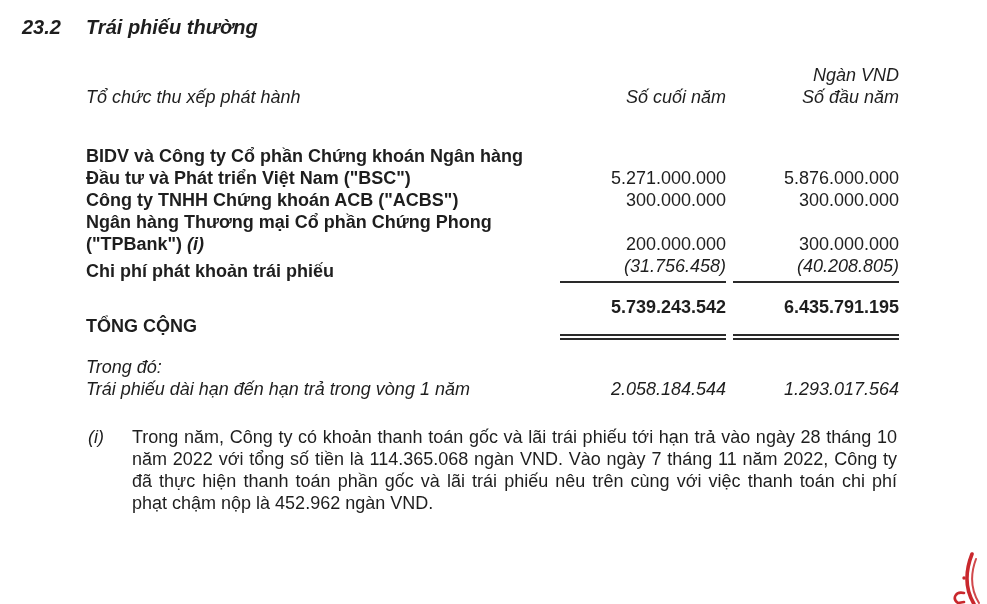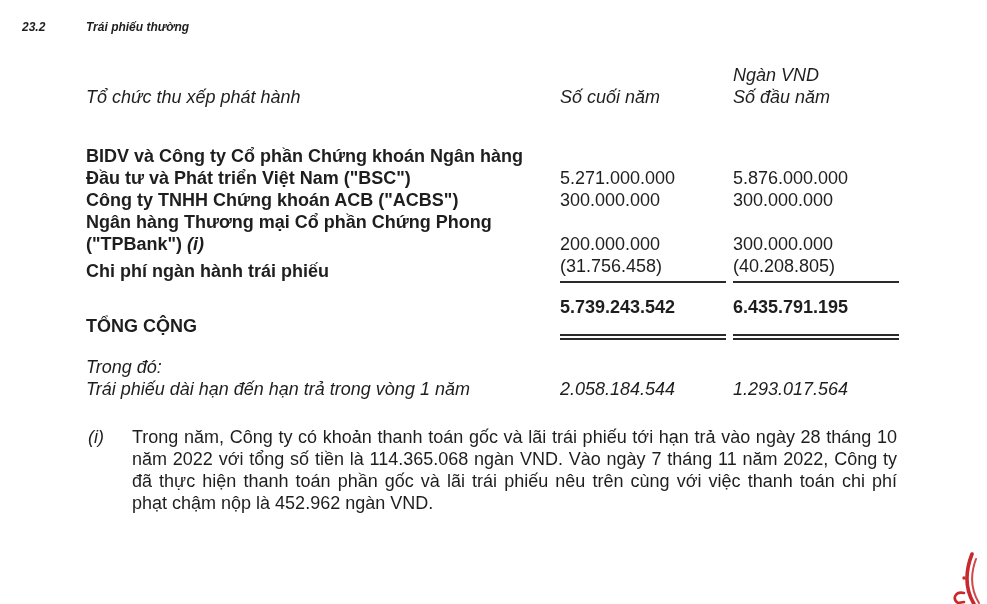--- a/index.html
+++ b/index.html
@@ -10,43 +10,43 @@
     background: #ffffff;
     color: #1e1e1e;
     font-family: "Liberation Sans", sans-serif;
     overflow: hidden;
   }
   .heading {
     display: flex;
     padding: 16px 0 0 22px;
     font-weight: bold;
     font-style: italic;
-    font-size: 12px;
+    font-size: 20px;
     line-height: 22px;
   }
   .heading .section-num { width: 64px; flex: none; }
   .intro {
     margin: 28px 0 0 86px;
     font-size: 18px;
     line-height: 22px;
   }
   table.bonds {
     margin: 26px 0 0 86px;
     border-collapse: collapse;
     table-layout: fixed;
     width: 813px;
     font-size: 18px;
     line-height: 22px;
   }
   table.bonds td { padding: 0; vertical-align: bottom; }
   td.label { white-space: pre-line; font-weight: bold; }
-  td.num { text-align: left; }
+  td.num { text-align: right; }
   thead td { font-style: italic; }
   tr.first-row td { padding-top: 37px; }
-  tr.rule td.num { border-bottom: 2px solid #2a2a2a; padding-bottom: 4px; }
+  tr.rule td.num { border-bottom: 2px solid #2a2a2a; padding-bottom: 4px; font-style: italic; }
   tr.total td { font-weight: bold; padding-top: 13px; }
   tr.total td.num { border-bottom: 6px double #2a2a2a; padding-bottom: 16px; }
   tr.gap-row td { height: 16px; }
   tr.italic td { font-style: italic; margin-top: 12px; }
   td.indent { padding-left: 21px; }
   .note-ref { font-style: italic; }
   .footnote {
     display: flex;
     margin: 26px 0 0 88px;
     width: 809px;
@@ -110,21 +110,21 @@
         <td class="num">300.000.000</td>
       </tr>
       <tr>
         <td class="label"><span>Ngân hàng Thương mại Cổ phần Chứng Phong
 ("TPBank") </span><span class="note-ref">(i)</span></td>
         <td class="num">200.000.000</td>
         <td></td>
         <td class="num">300.000.000</td>
       </tr>
       <tr class="rule">
-        <td class="label">Chi phí ngàn hành trái phiếu</td>
+        <td class="label">Chi phí phát khoản trái phiếu</td>
         <td class="num">(31.756.458)</td>
         <td></td>
         <td class="num">(40.208.805)</td>
       </tr>
       <tr class="total">
         <td>TỔNG CỘNG</td>
         <td class="num">5.739.243.542</td>
         <td></td>
         <td class="num">6.435.791.195</td>
       </tr>

